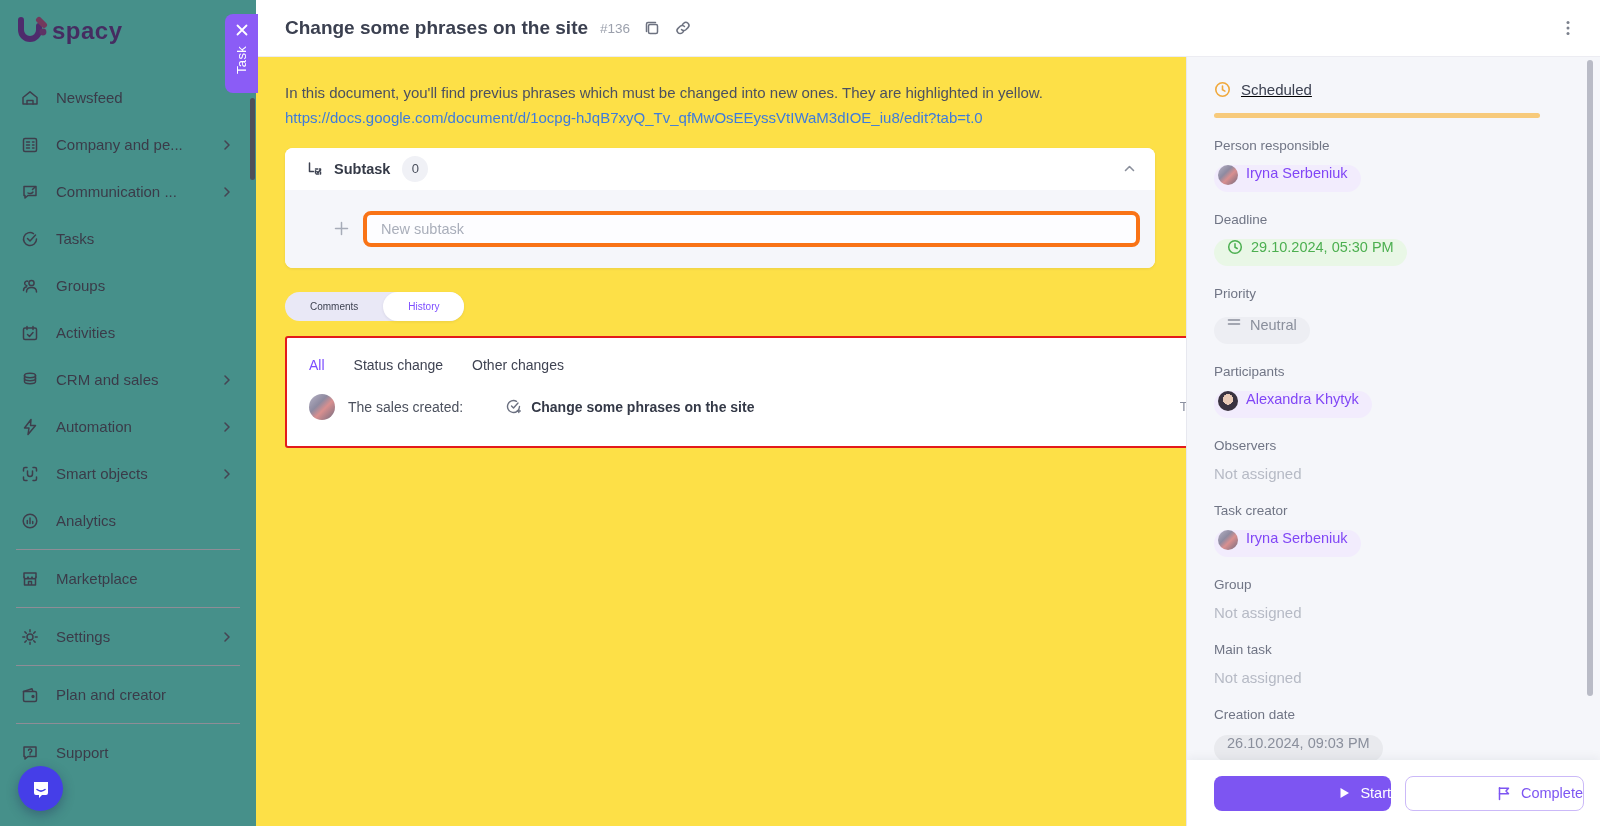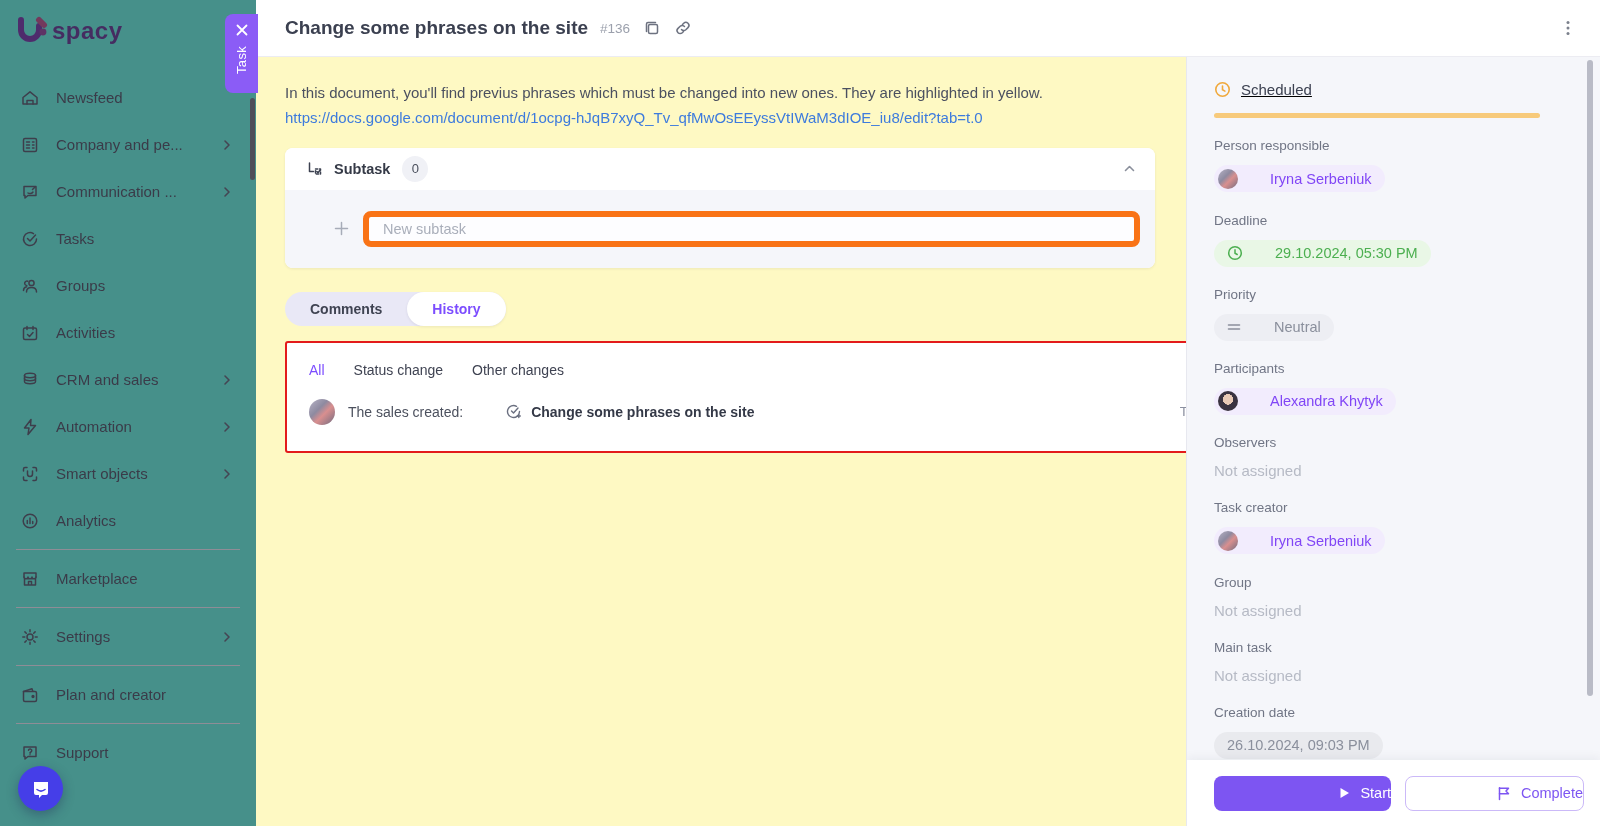--- a/index.html
+++ b/index.html
@@ -29,21 +29,21 @@
                    background:#453ee8; z-index:7; display:flex; align-items:center; justify-content:center;
                    box-shadow:0 4px 12px rgba(30,30,80,.35); cursor:pointer; }
 
   
   .task-tab { position:absolute; left:225px; top:14px; width:33px; height:79px; background:#8b5cf6;
               border-radius:8px 0 0 8px; z-index:6; color:#fff; display:flex; flex-direction:column;
               align-items:center; padding-top:9px; cursor:pointer; }
   .task-tab-label { writing-mode:vertical-rl; transform:rotate(180deg); font-size:13px; margin-top:9px; letter-spacing:.3px; }
 
   
-  .main { position:absolute; left:256px; top:0; right:0; height:826px; background:#fef9c3; z-index:1; }
+  .main { position:absolute; left:256px; top:0; right:0; height:826px; background:#fde047; z-index:1; }
   .main-header { position:absolute; top:0; left:0; right:0; height:57px; background:#fff;
                  border-bottom:1px solid #ececf2; display:flex; align-items:center; padding:0 24px 0 29px; z-index:2; }
   .task-title { font-size:19px; font-weight:700; color:#3b4050; }
   .task-id { font-size:13.5px; color:#9ba0ac; margin-left:12px; }
   .hdr-icon { color:#6d7280; margin-left:13px; display:flex; cursor:pointer; }
   .kebab { margin-left:auto; color:#7b808c; display:flex; cursor:pointer; }
 
   .content { position:absolute; top:57px; left:0; width:930px; bottom:0; overflow:hidden; }
   .descr { padding:24px 30px 0 29px; font-size:15px; line-height:1.55; }
   .descr-text { color:#4b5060; }
@@ -52,27 +52,27 @@
   
   .subtask-card { width:870px; margin:18px 0 0 29px; border-radius:8px; overflow:hidden;
                   box-shadow:0 1px 3px rgba(25,28,50,.08); background:#fff; }
   .subtask-head { display:flex; align-items:center; height:42px; padding:0 18px 0 20px; background:#fff; }
   .subtask-title { font-size:14.5px; font-weight:700; color:#353a47; margin-left:11px; }
   .subtask-count { min-width:26px; height:26px; border-radius:50%; background:#f0f1f6; color:#4a4f5c;
                    font-size:13px; display:flex; align-items:center; justify-content:center; margin-left:12px; }
   .subtask-collapse { margin-left:auto; color:#8a8f9b; display:flex; cursor:pointer; }
   .subtask-body { background:#f5f6fa; padding:21px 15px 21px 48px; display:flex; align-items:center; }
   .plus-ic { color:#a7acb8; display:flex; margin-right:13px; }
-  .subtask-input { flex:1; height:36px; border:6px solid #f97316; border-radius:8px; background:#fdfdff;
+  .subtask-input { flex:1; height:36px; border:4px solid #f97316; border-radius:8px; background:#fdfdff;
                    padding:0 14px; font-size:14.5px; color:#3c4150; font-family:"Liberation Sans",sans-serif; outline:none; }
   .subtask-input::placeholder { color:#a9aeba; }
 
   
   .tabs { display:inline-flex; margin:24px 0 0 29px; background:#e9e8f6; border-radius:999px; }
-  .tab { padding:9px 25px; font-size:14px; border-radius:999px; cursor:pointer; color:#3f4352;font-weight:bold; }
+  .tab { padding:9px 25px; font-size:10px; border-radius:999px; cursor:pointer; color:#3f4352; }
   .tab.active { background:#fff; color:#7c4dff; box-shadow:0 1px 3px rgba(25,28,50,.08); }
 
   
   .history-card { width:1019px; margin:15px 0 0 29px; background:#fff; border:2px solid #e31b1b;
                   border-radius:3px; padding:19px 22px 26px 22px; }
   .hist-filters { display:flex; gap:29px; font-size:14px; }
   .hist-filter { color:#3f4352; cursor:pointer; }
   .hist-filter.active { color:#7c4dff; }
   .hist-row { display:flex; align-items:center; margin-top:21px; }
   .avatar { width:26px; height:26px; border-radius:50%; flex:none;
@@ -84,22 +84,22 @@
 
   
   .details { position:absolute; top:57px; right:0; width:414px; bottom:0; background:#f5f6fa;
              border-left:1px solid #e7e8ef; overflow:hidden; }
   .details-inner { padding:24px 60px 0 27px; }
   .status-row { display:flex; align-items:center;text-decoration:underline; }
   .status-label { font-size:15px; color:#3b4050; margin-left:10px; }
   .status-bar { height:5px; border-radius:3px; background:#f7ca7b; margin-top:15px; }
   .field { margin-bottom:18px; }
   .field-label { font-size:13.5px; color:#70758а; color:#707585; margin:20px 0 12px 0; }
-  .pill { display:inline-flex; align-items:center; border-radius:14px; font-size:14.5px; height:27px;
-          padding:0 13px; cursor:pointer;gap:24px; }
+  .pill { display:inline-flex; align-items:flex-start; border-radius:14px; font-size:14.5px; height:27px;
+          padding:0 13px; cursor:pointer; }
   .pill-user { background:#f2ecfd; color:#8146f6; padding:0 13px 0 4px; }
   .pill-user .avatar { width:20px; height:20px; margin-right:8px; }
   .avatar-alexandra { background:radial-gradient(circle at 50% 42%, #e9cab6 0 34%, #3a3340 35% 100%); }
   .pill-deadline { background:#e9f7e6; color:#4caf50; }
   .pill-deadline svg { margin-right:8px; }
   .pill-priority { background:#edeef3; color:#8a8f9c; }
   .pill-priority svg { margin-right:9px; }
   .pill-date { background:#e9eaee; color:#8a8f9c; }
   .not-assigned { font-size:15px; color:#b6bac5; cursor:pointer; }
   .details-scroll-thumb { position:absolute; right:7px; top:3px; width:6px; height:636px;

